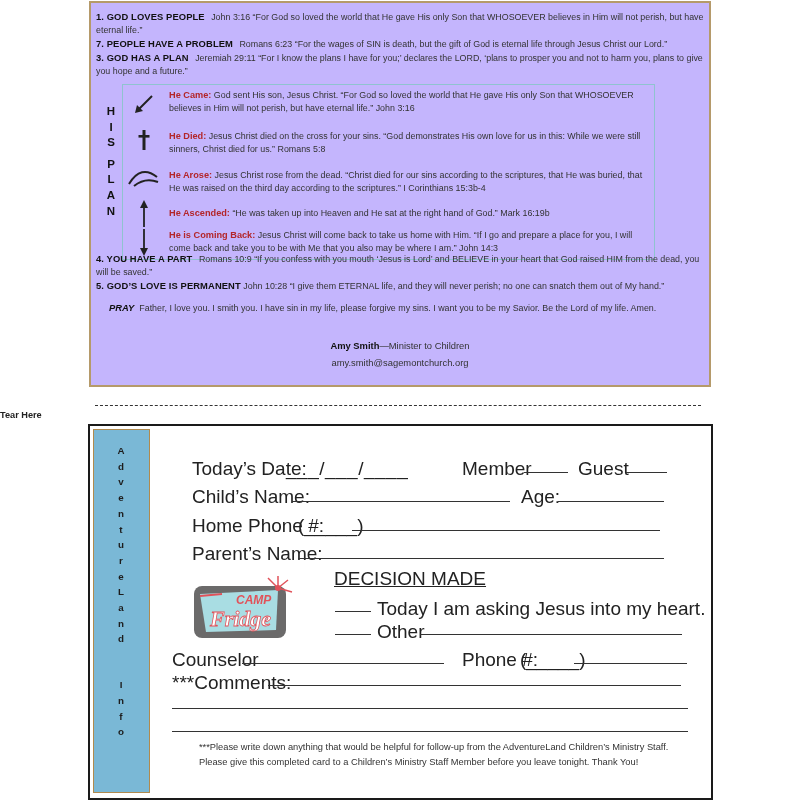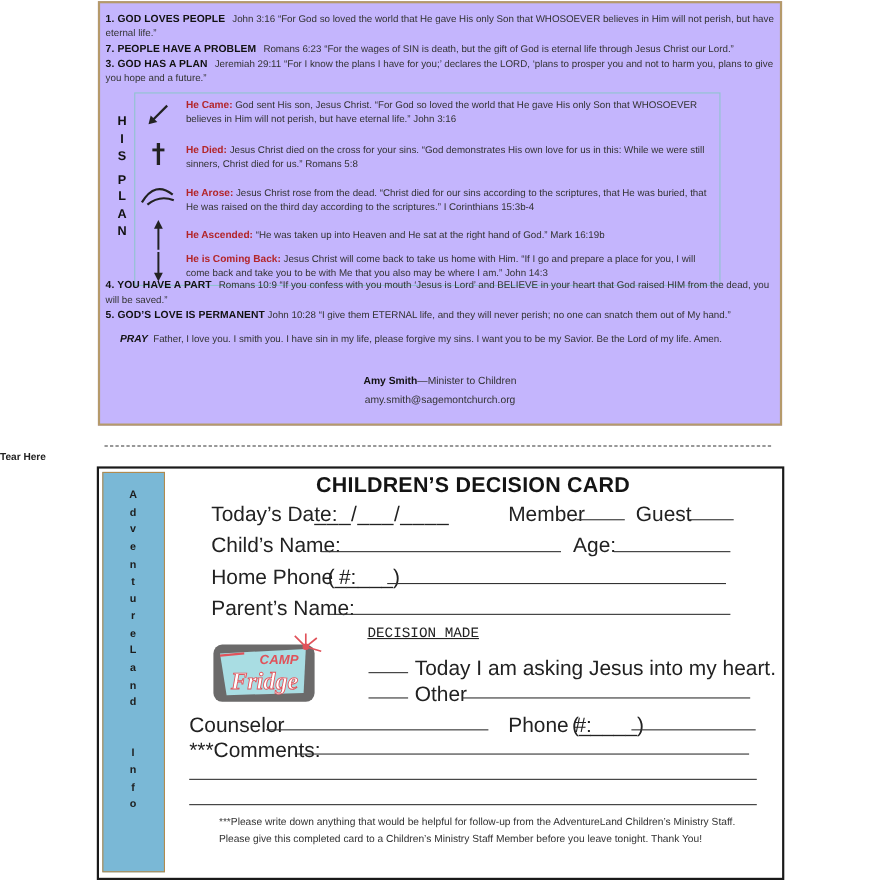--- a/index.html
+++ b/index.html
@@ -44,21 +44,21 @@
     border: 2.5px solid #1a1a1a; background: #fff;
   }
   .sidebar {
     position: absolute; left: 3px; top: 3px; width: 57px; height: 364px;
     background: #7ab8d6; border: 1.5px solid #b08a4e;
   }
   .sidebar-letters { position: absolute; left: 0; top: 13px; width: 54px; text-align: center; font-weight: 700; font-size: 9.8px; line-height: 15.7px; color: #1d1d1d; }
   .card-title { position: absolute; left: 60px; top: 4px; width: 560px; text-align: center; font-weight: 700; font-size: 19.5px; color: #141414; letter-spacing: 0.2px; }
   .f { position: absolute; font-size: 19px; color: #222; white-space: nowrap; }
   .ln { position: absolute; border-bottom: 1.2px solid #333; height: 0; }
-  .sub { font-size: 13px; text-decoration: underline; font-family: Liberation Mono, monospace; }
+  .sub { font-size: 19px; text-decoration: underline; }
   .note { position: absolute; left: 109px; top: 314px; width: 480px; font-size: 9.3px; line-height: 14.5px; color: #333; }
 
   .logo { position: absolute; left: 102px; top: 148px; width: 104px; height: 66px; }
 </style>
 </head>
 <body>
 
 <div class="tract">
   <div class="tract-text">
     <p class="pt"><b class="h">1. GOD LOVES PEOPLE</b><span class="sp"></span> <span>John 3:16 “For God so loved the world that He gave His only Son that WHOSOEVER believes in Him will not perish, but have eternal life.”</span></p>
@@ -162,21 +162,20 @@
         <div>n</div>
         <div>d</div>
         <div style="height: 30px;"></div>
         <div>I</div>
         <div>n</div>
         <div>f</div>
         <div>o</div>
       </div>
   </div>
 
-  <div class="card-title">CHILDREN’S DECISION CARD</div>
 
   <span class="f" style="left:102px;top:32px">Today’s Date:</span>
   <span class="f" style="left:196px;top:32px;letter-spacing:0.5px">___/___/____</span>
   <span class="f" style="left:372px;top:32px">Member</span>
   <span class="ln" style="left:434px;top:46px;width:44px"></span>
   <span class="f" style="left:488px;top:32px">Guest</span>
   <span class="ln" style="left:536px;top:46px;width:41px"></span>
 
   <span class="f" style="left:102px;top:60px">Child’s Name:</span>
   <span class="ln" style="left:202px;top:75px;width:218px"></span>

